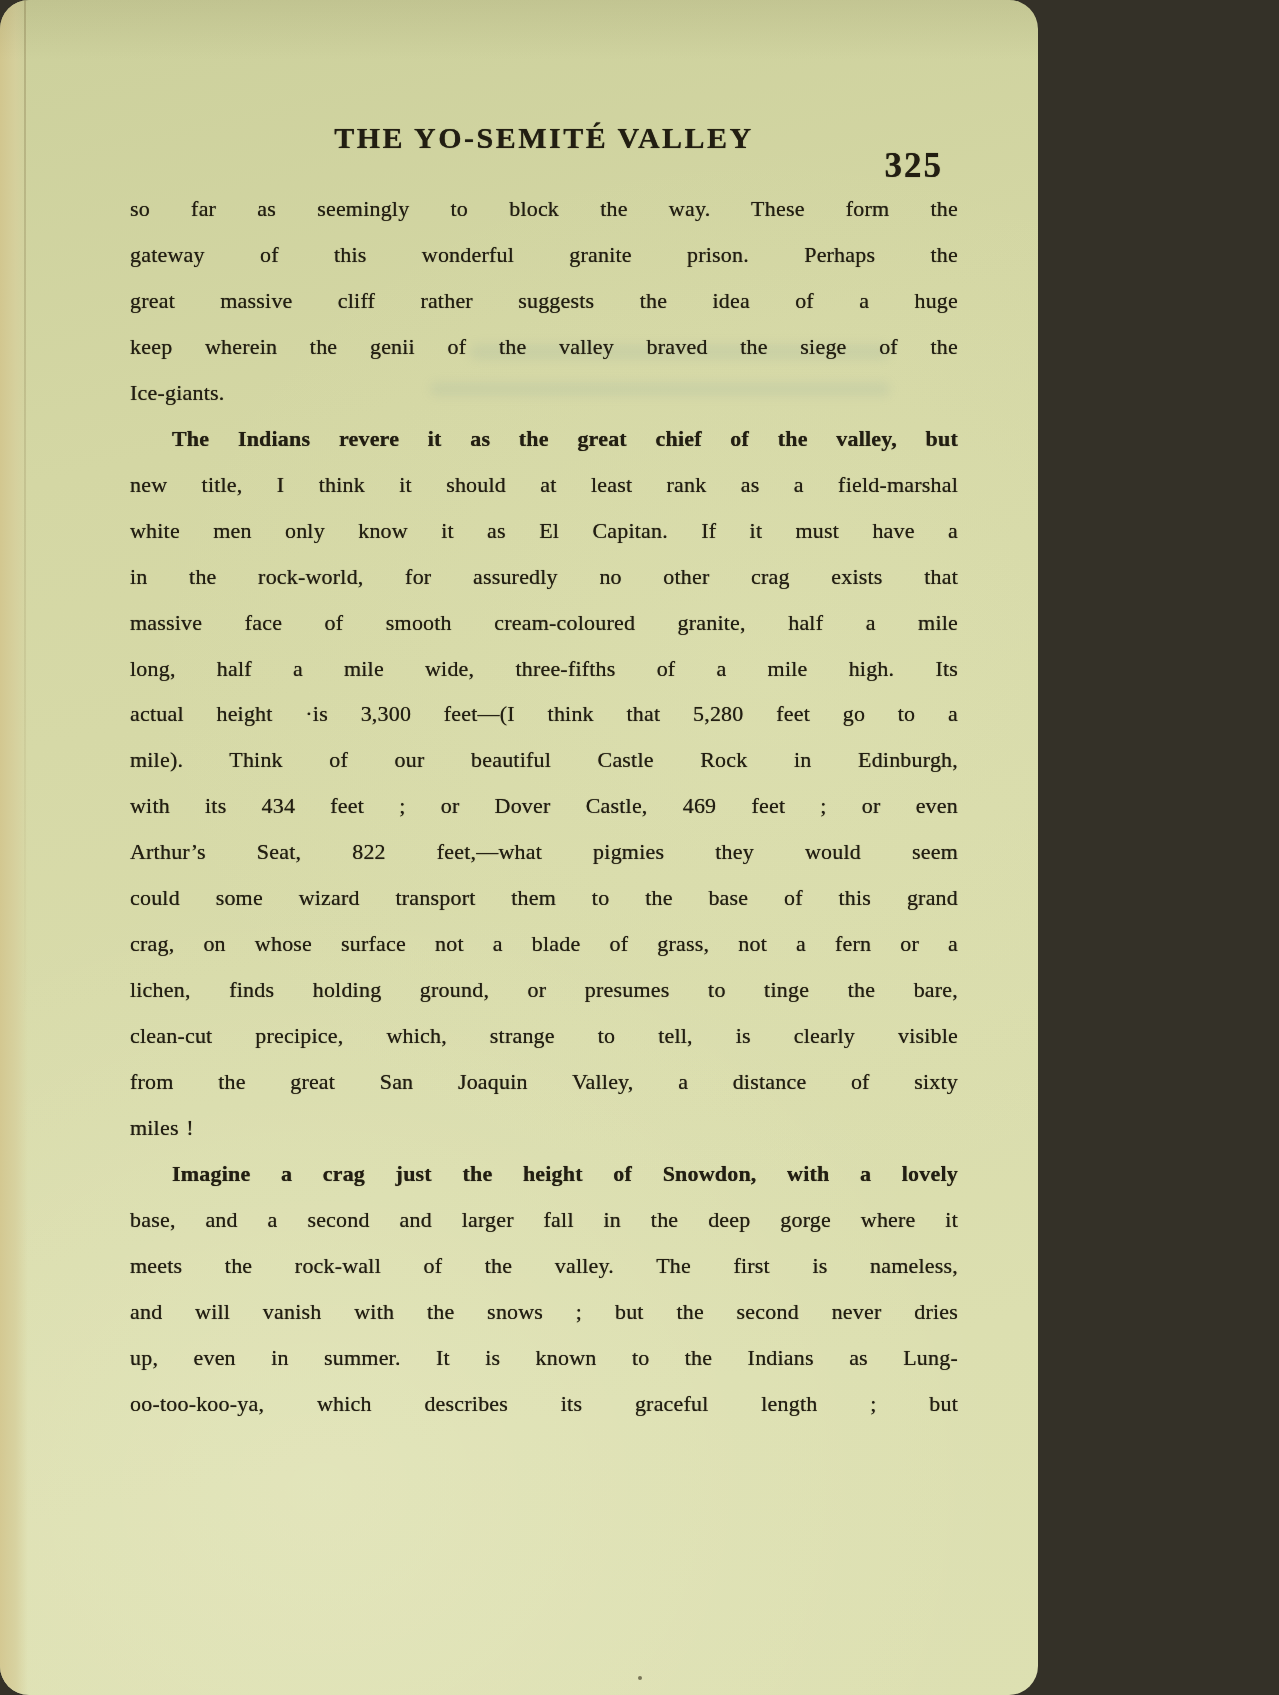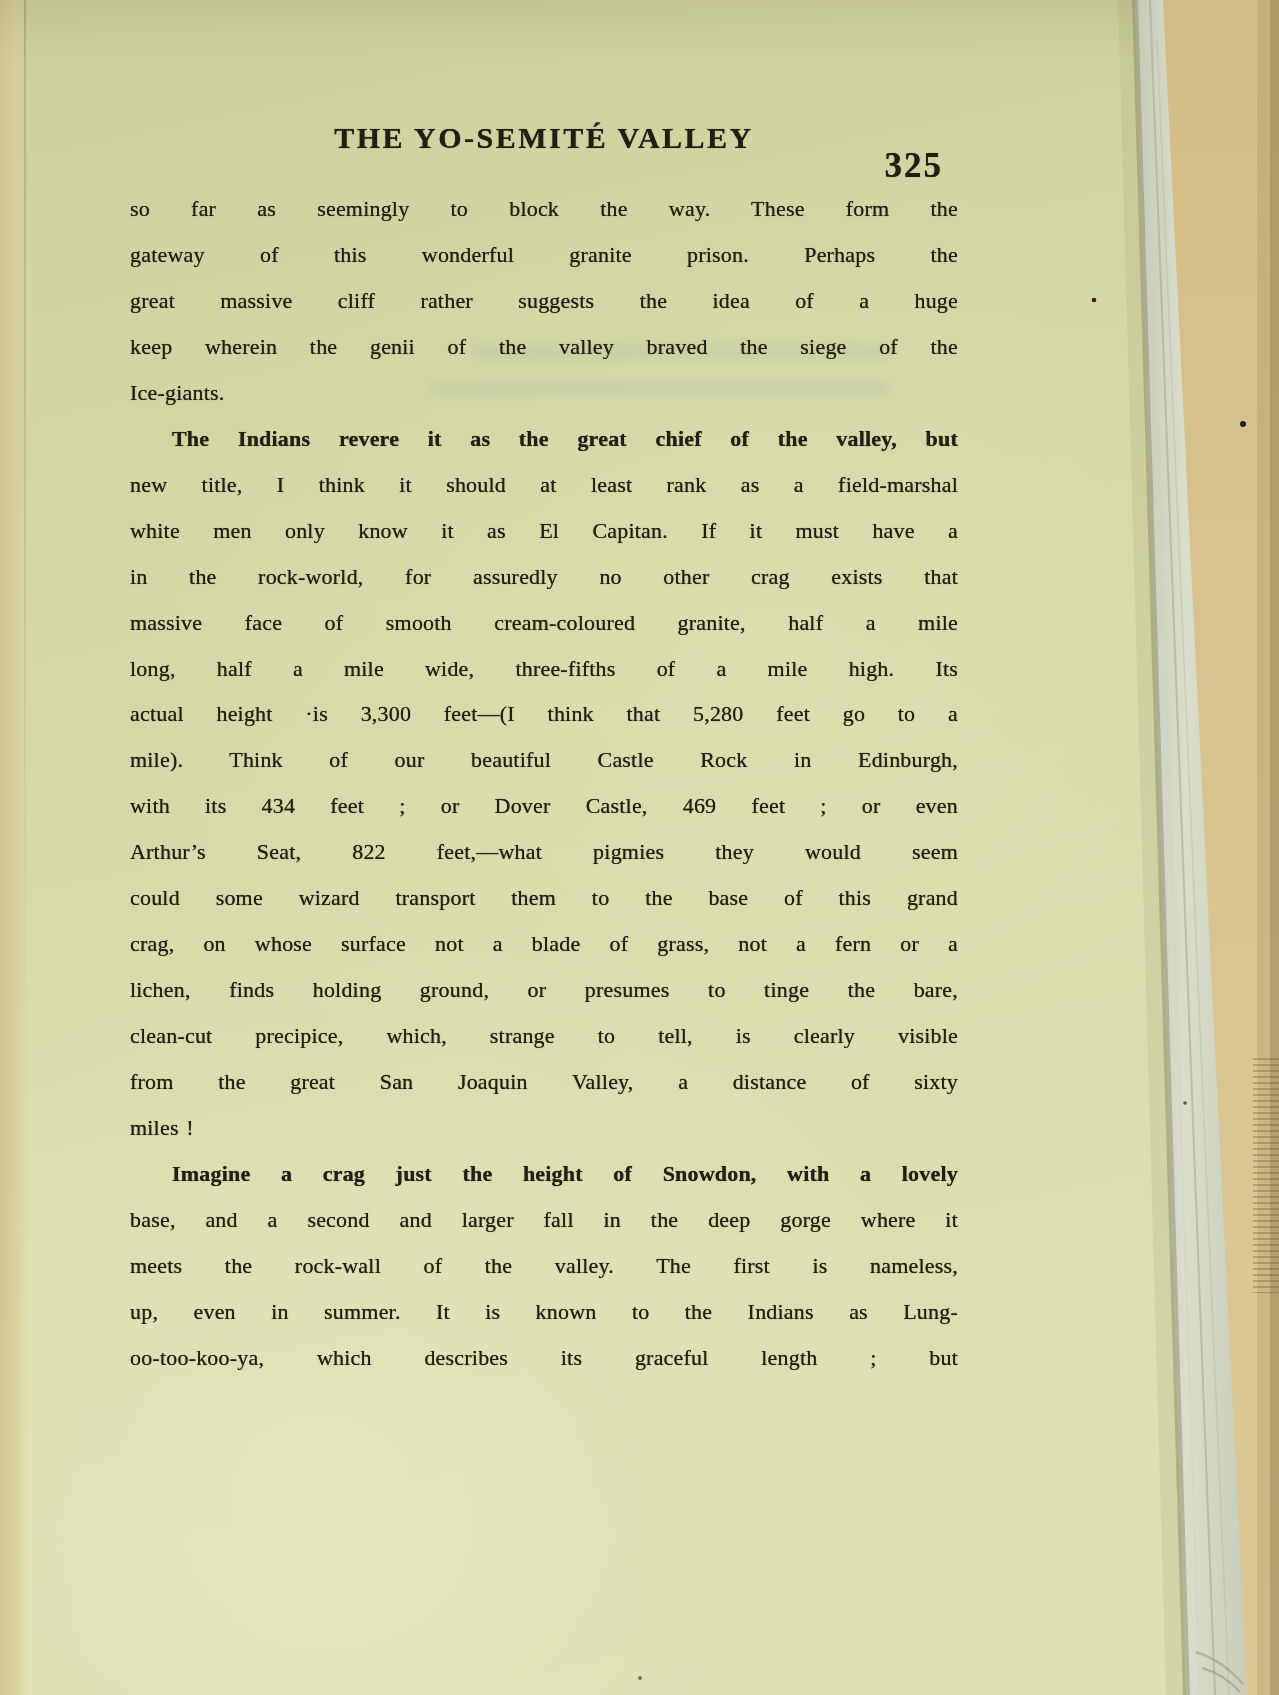--- a/index.html
+++ b/index.html
@@ -1,18 +1,19 @@
 <!DOCTYPE html>
 <html><head>
 <meta charset="utf-8">
 <style>
   html,body{margin:0;padding:0;background:#343128;}
   .scene{
-    position:relative;width:1279px;height:1695px;overflow:hidden;
+    position:relative;width:1038px;height:1695px;overflow:hidden;
     font-family:"Liberation Serif","DejaVu Serif",serif;
+    border-radius:29px;
   }
   
   .page{
     position:absolute;left:0;top:0;width:1279px;height:1695px;
     background:
       radial-gradient(90% 60% at 25% 88%, rgba(255,255,235,0.18), rgba(255,255,235,0) 60%),
       radial-gradient(70% 45% at 60% 40%, rgba(230,233,190,0.25), rgba(230,233,190,0) 70%),
       linear-gradient(168deg,#ccd09c 0%,#d4d7a4 25%,#d8dbaa 52%,#dcdfb0 78%,#dde0b2 100%);
   }
   .left-edge{
@@ -97,20 +98,21 @@
         <div class="line">Arthur’s Seat, 822 feet,—what pigmies they would seem</div>
         <div class="line">could some wizard transport them to the base of this grand</div>
         <div class="line">crag, on whose surface not a blade of grass, not a fern or a</div>
         <div class="line">lichen, finds holding ground, or presumes to tinge the bare,</div>
         <div class="line">clean-cut precipice, which, strange to tell, is clearly visible</div>
         <div class="line">from the great San Joaquin Valley, a distance of sixty</div>
         <div class="line endline">miles !</div>
         <div class="line indent">Imagine a crag just the height of Snowdon, with a lovely</div>
         <div class="line">base, and a second and larger fall in the deep gorge where it</div>
         <div class="line">meets the rock-wall of the valley.  The first is nameless,</div>
+        <div class="line">and will vanish with the snows ; but the second never dries</div>
         <div class="line">up, even in summer.  It is known to the Indians as Lung-</div>
         <div class="line">oo-too-koo-ya, which describes its graceful length ; but</div>
       </div>
   </div>
 
   <svg class="edge-art" width="1279" height="1695" viewBox="0 0 1279 1695">
     <defs>
       <linearGradient id="stackG" x1="0" y1="0" x2="0" y2="1">
         <stop offset="0" stop-color="#d2bd85"></stop>
         <stop offset="0.5" stop-color="#d8c691"></stop>

